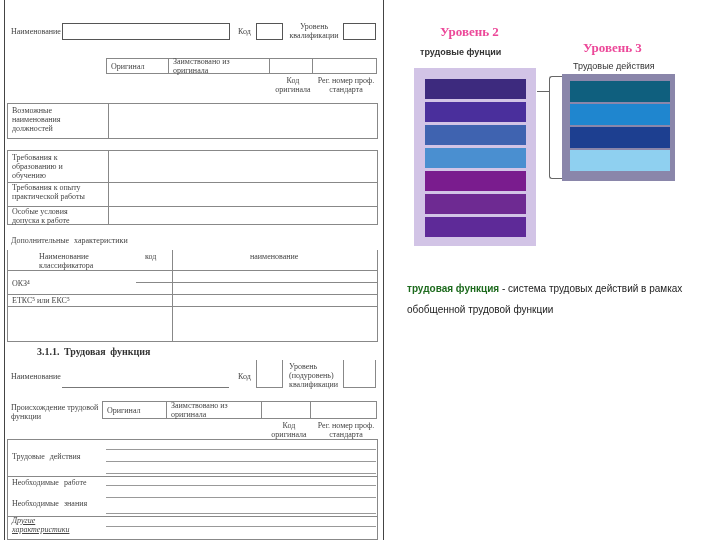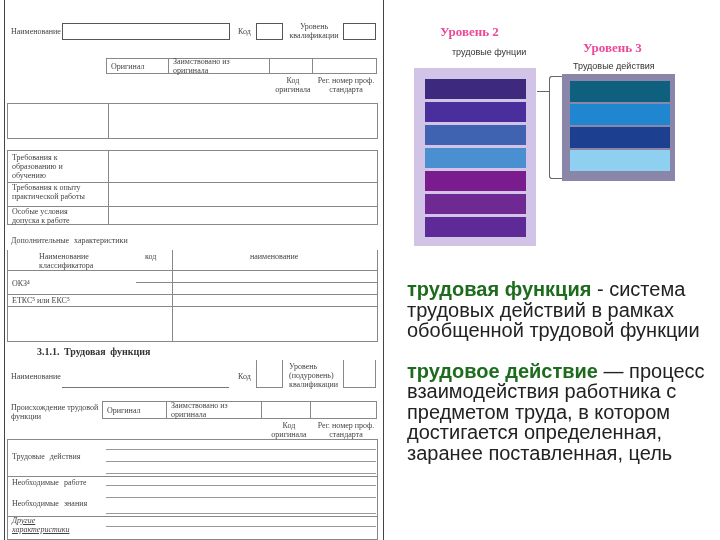--- a/index.html
+++ b/index.html
@@ -27,21 +27,21 @@
   .lvl-sub { position: absolute; font-family: "Liberation Sans", sans-serif; font-size: 9px; color: #333; }
   .panel2 { position: absolute; left: 414px; top: 68px; width: 122px; height: 178px; background: #d2c4e6; }
   .panel3 { position: absolute; left: 562px; top: 74px; width: 113px; height: 107px; background: #8a86aa; }
   .bar { position: absolute; }
   .bracket { position: absolute; left: 549px; top: 76px; width: 13px; height: 103px;
              border: 1px solid #666; border-right: none; border-radius: 3px 0 0 3px; background: #fff; }
   .connector { position: absolute; left: 537px; top: 91px; width: 12px; height: 1px; background: #666; }
 
   
   .defs { position: absolute; left: 407px; top: 279px; width: 310px;
-          font-family: "Liberation Sans", sans-serif; font-size: 20px; line-height: 20.5px; color: #222; }
+          font-family: "Liberation Sans", sans-serif; font-size: 10px; line-height: 20.5px; color: #222; }
   .term { color: #1e6b1e; font-weight: bold; }
   .para { margin-bottom: 20px; }
 </style>
 </head>
 <body>
 
 <div class="form">
 
 
   <div class="abs f9" style="left:6px;top:27px;">Наименование</div>
@@ -54,20 +54,21 @@
   <div class="cell" style="left:101px;top:58px;width:63px;height:16px;">Оригинал</div>
   <div class="cell" style="left:163px;top:58px;width:102px;height:16px;">Заимствовано из оригинала</div>
   <div class="cell" style="left:264px;top:58px;width:44px;height:16px;"></div>
   <div class="cell" style="left:307px;top:58px;width:65px;height:16px;"></div>
   <div class="abs f9" style="left:268px;top:76px;width:40px;text-align:center;">Код оригинала</div>
   <div class="abs f9" style="left:308px;top:76px;width:66px;text-align:center;">Рег. номер проф. стандарта</div>
 
   <div class="box thin" style="left:2px;top:103px;width:371px;height:36px;">
     <div class="vline" style="left:100px;top:0;height:35px;"></div>
   </div>
+  <div class="rowlabel" style="left:3px;top:106px;width:90px;">Возможные наименования должностей</div>
   <div class="abs" style="left:104px;top:105px;width:267px;height:32px;"></div>
 
   <div class="box thin" style="left:2px;top:150px;width:371px;height:75px;">
     <div class="vline" style="left:100px;top:0;height:74px;"></div>
     <div class="hline" style="left:0;top:31px;width:370px;background:#888;"></div>
     <div class="hline" style="left:0;top:55px;width:370px;background:#888;"></div>
   </div>
   <div class="rowlabel" style="left:3px;top:153px;width:80px;">Требования к образованию и обучению</div>
   <div class="abs" style="left:104px;top:152px;width:267px;height:28px;"></div>
   <div class="rowlabel" style="left:3px;top:183px;width:95px;">Требования к опыту практической работы</div>
@@ -120,21 +121,21 @@
     <div class="hline" style="left:0;top:99px;width:370px;background:#888;"></div>
   </div>
   <div class="rowlabel" style="left:3px;top:452px;word-spacing:3px;">Трудовые действия</div>
   <div class="rowlabel" style="left:3px;top:478px;word-spacing:3px;">Необходимые работе</div>
   <div class="rowlabel" style="left:3px;top:499px;word-spacing:3px;">Необходимые знания</div>
   <div class="rowlabel ital" style="left:3px;top:516px;width:60px;text-decoration:underline;">Другие характеристики</div>
 </div>
 
 <div>
   <div class="lvl-title" style="left:440px;top:24px;">Уровень 2</div>
-  <div class="lvl-sub" style="left:452px;top:47px;">трудовые фунции</div>
+  <div class="lvl-sub" style="left:420px;top:47px;font-weight:bold;">трудовые фунции</div>
   <div class="lvl-title" style="left:583px;top:40px;">Уровень 3</div>
   <div class="lvl-sub" style="left:573px;top:61px;">Трудовые действия</div>
 
   <div class="panel2" id="panel2">
       <div class="bar" style="left: 11px; top: 11px; width: 101px; height: 20px; background: rgb(61, 42, 126);"></div>
       <div class="bar" style="left: 11px; top: 34px; width: 101px; height: 20px; background: rgb(74, 47, 156);"></div>
       <div class="bar" style="left: 11px; top: 57px; width: 101px; height: 20px; background: rgb(63, 99, 176);"></div>
       <div class="bar" style="left: 11px; top: 80px; width: 101px; height: 20px; background: rgb(74, 143, 208);"></div>
       <div class="bar" style="left: 11px; top: 103px; width: 101px; height: 20px; background: rgb(122, 28, 142);"></div>
       <div class="bar" style="left: 11px; top: 126px; width: 101px; height: 20px; background: rgb(110, 42, 146);"></div>
@@ -147,16 +148,13 @@
       <div class="bar" style="left: 8px; top: 30px; width: 100px; height: 21px; background: rgb(31, 134, 207);"></div>
       <div class="bar" style="left: 8px; top: 53px; width: 100px; height: 21px; background: rgb(29, 63, 144);"></div>
       <div class="bar" style="left: 8px; top: 76px; width: 100px; height: 21px; background: rgb(143, 208, 240);"></div>
     </div>
 </div>
 
 <div class="defs">
   <div class="para">
     <span class="term">трудовая функция</span><span> - </span><span>система трудовых действий в рамках обобщенной трудовой функции</span>
   </div>
-  <div class="para">
-    <span class="term">трудовое действие</span><span> — </span><span>процесс взаимодействия работника с предметом труда, в котором достигается определенная, заранее поставленная, цель</span>
-  </div>
 </div>
 
 </body></html>

